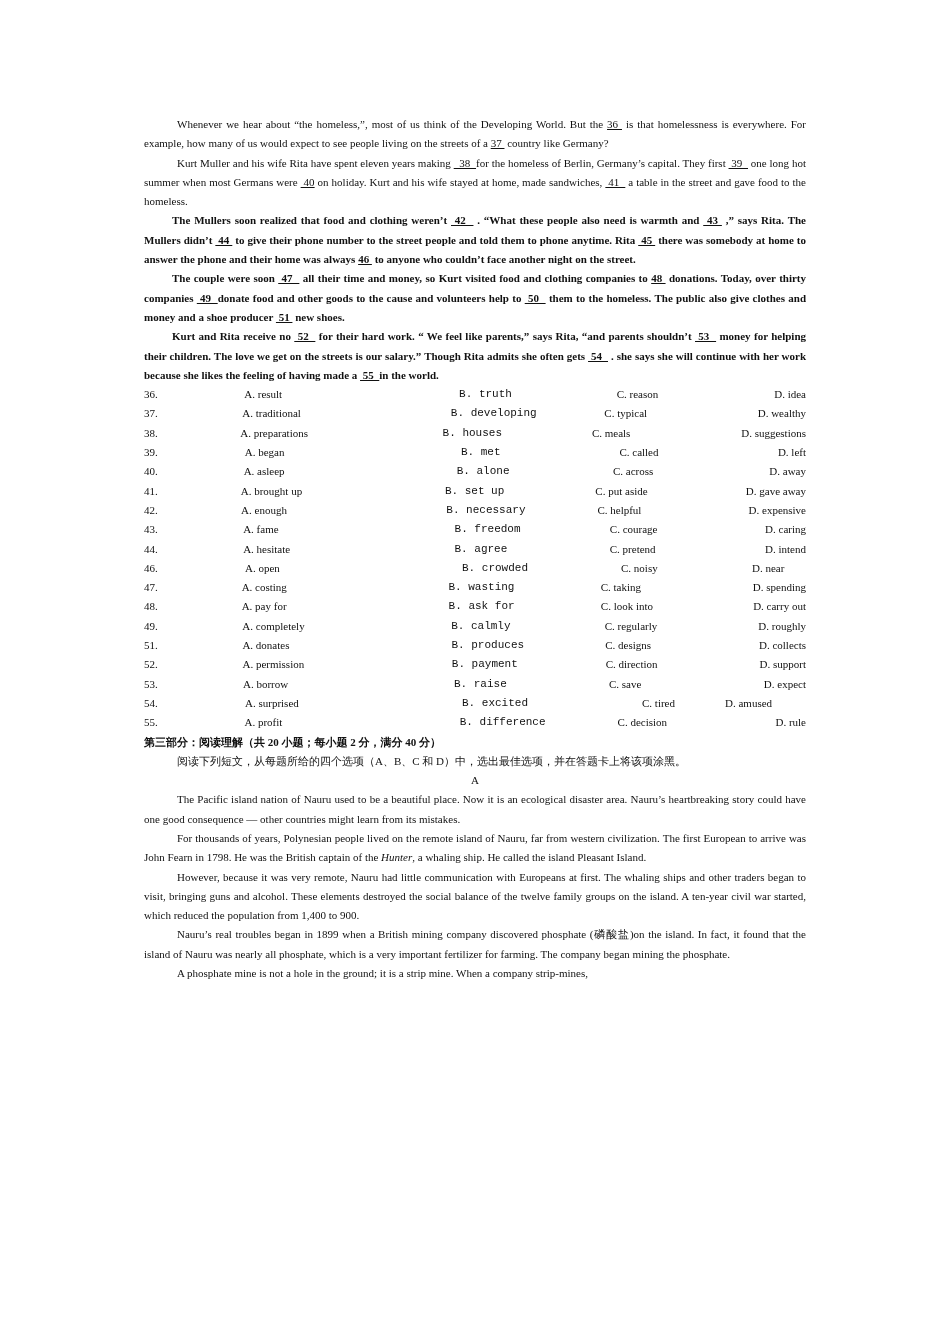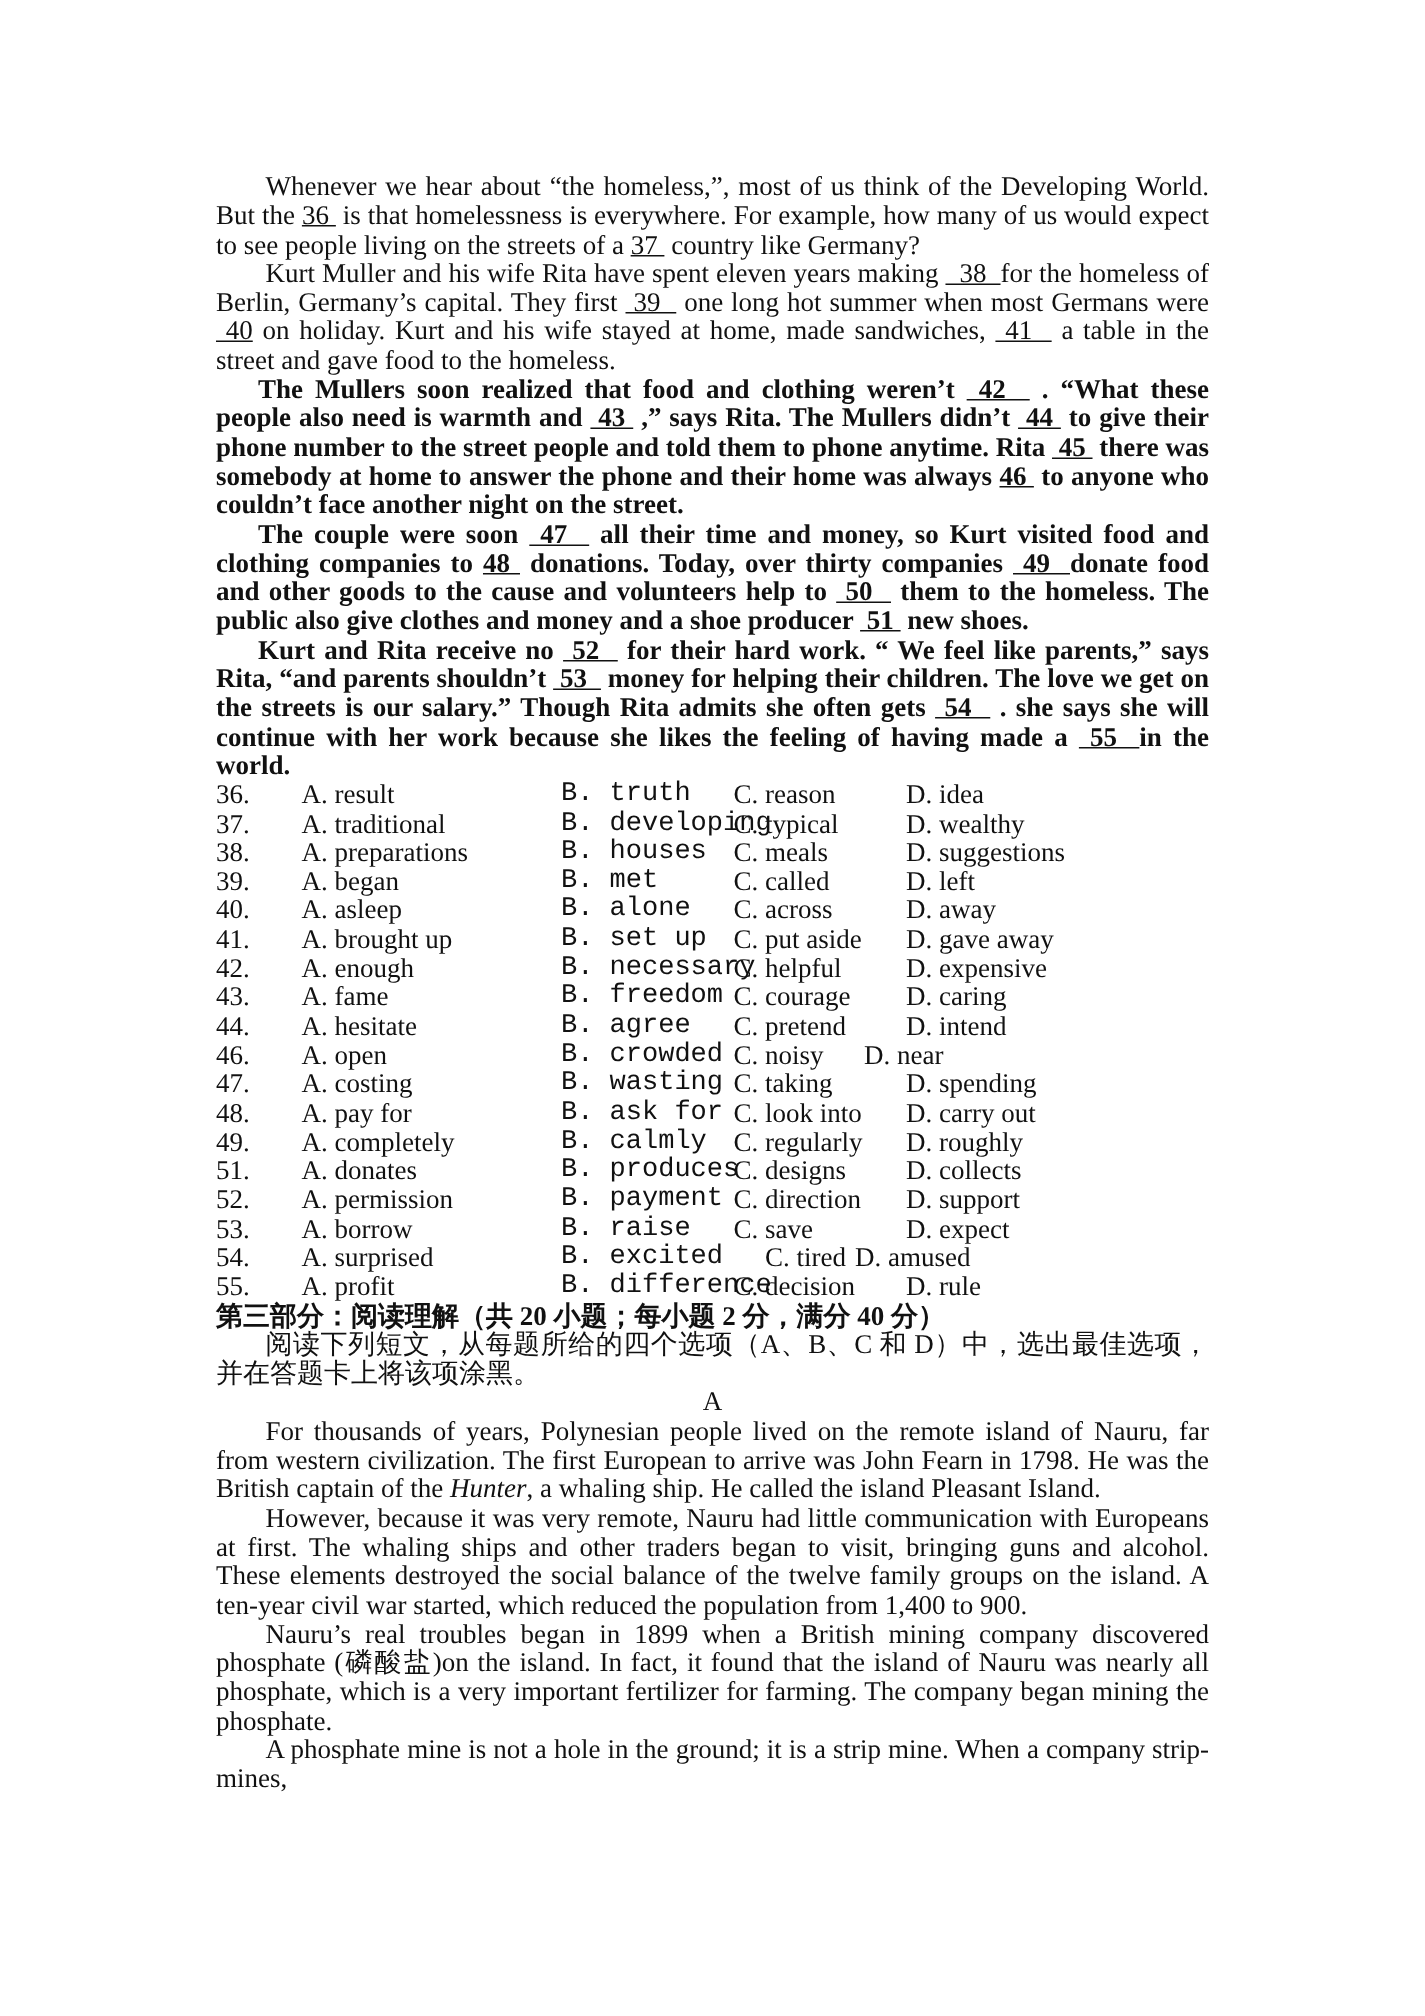--- a/index.html
+++ b/index.html
@@ -1,27 +1,27 @@
 <!DOCTYPE html>
 <html><head>
 <meta charset="utf-8">
 <style>
   html, body { margin: 0; padding: 0; background: #ffffff; }
   body { width: 950px; height: 1344px; position: relative; overflow: hidden; }
   .page {
     position: absolute; left: 144px; top: 115px; width: 662px;
     font-family: "Liberation Serif", "DejaVu Serif", serif;
-    font-size: 18px; line-height: 19.3px; color: #111;
+    font-size: 11px; line-height: 19.3px; color: #111;
   }
   p { margin: 0; text-align: justify; }
   .indent { text-indent: 33px; }
   .indent2 { text-indent: 28px; font-weight: bold; }
   .blank { text-decoration: underline; white-space: pre; }
   .opts { margin: 0; }
-  .opt-row { display: flex; height: 19.3px; white-space: nowrap; }
+  .opt-row { display: flex; height: 19.3px; white-space: nowrap; gap: 44px; }
   .c-num { width: 57px; }
   .c-a { width: 173px; }
   .c-b { width: 115px; font-family: Liberation Mono, monospace; }
   .c-c { width: 115px; }
   .c-d { }
   .opt-row.tight .c-c { width: auto; margin-right: 6px; margin-left: 21px; }
   .opt-row.tight46 .c-c { width: 87px; }
   .section-head { margin: 0; font-weight: bold; }
   .center { text-align: center; }
   em { font-style: italic; }
@@ -162,18 +162,19 @@
         <span class="c-a">A. profit</span>
         <span class="c-b">B. difference</span>
         <span class="c-c">C. decision</span>
         <span class="c-d">D. rule</span>
       </div>
     </div>
   <p class="section-head">第三部分：阅读理解（共 20 小题；每小题 2 分，满分 40 分）</p>
   <p class="indent">阅读下列短文，从每题所给的四个选项（A、B、C 和 D）中，选出最佳选项，并在答题卡上将该项涂黑。</p>
   <p class="center">A</p>
   <div id="reading-passage">
+      <p class="indent"><span>The Pacific island nation of Nauru used to be a beautiful place. Now it is an ecological disaster area. Nauru’s heartbreaking story could have one good consequence — other countries might learn from its mistakes.</span></p>
       <p class="indent"><span>For thousands of years, Polynesian people lived on the remote island of Nauru, far from western civilization. The first European to arrive was John Fearn in 1798. He was the British captain of the </span><em>Hunter</em><span>, a whaling ship. He called the island Pleasant Island.</span></p>
       <p class="indent"><span>However, because it was very remote, Nauru had little communication with Europeans at first. The whaling ships and other traders began to visit, bringing guns and alcohol. These elements destroyed the social balance of the twelve family groups on the island. A ten-year civil war started, which reduced the population from 1,400 to 900.</span></p>
       <p class="indent"><span>Nauru’s real troubles began in 1899 when a British mining company discovered phosphate (磷酸盐)on the island. In fact, it found that the island of Nauru was nearly all phosphate, which is a very important fertilizer for farming. The company began mining the phosphate.</span></p>
       <p class="indent"><span>A phosphate mine is not a hole in the ground; it is a strip mine. When a company strip-mines,</span></p>
     </div>
 </div>
 
 </body></html>

